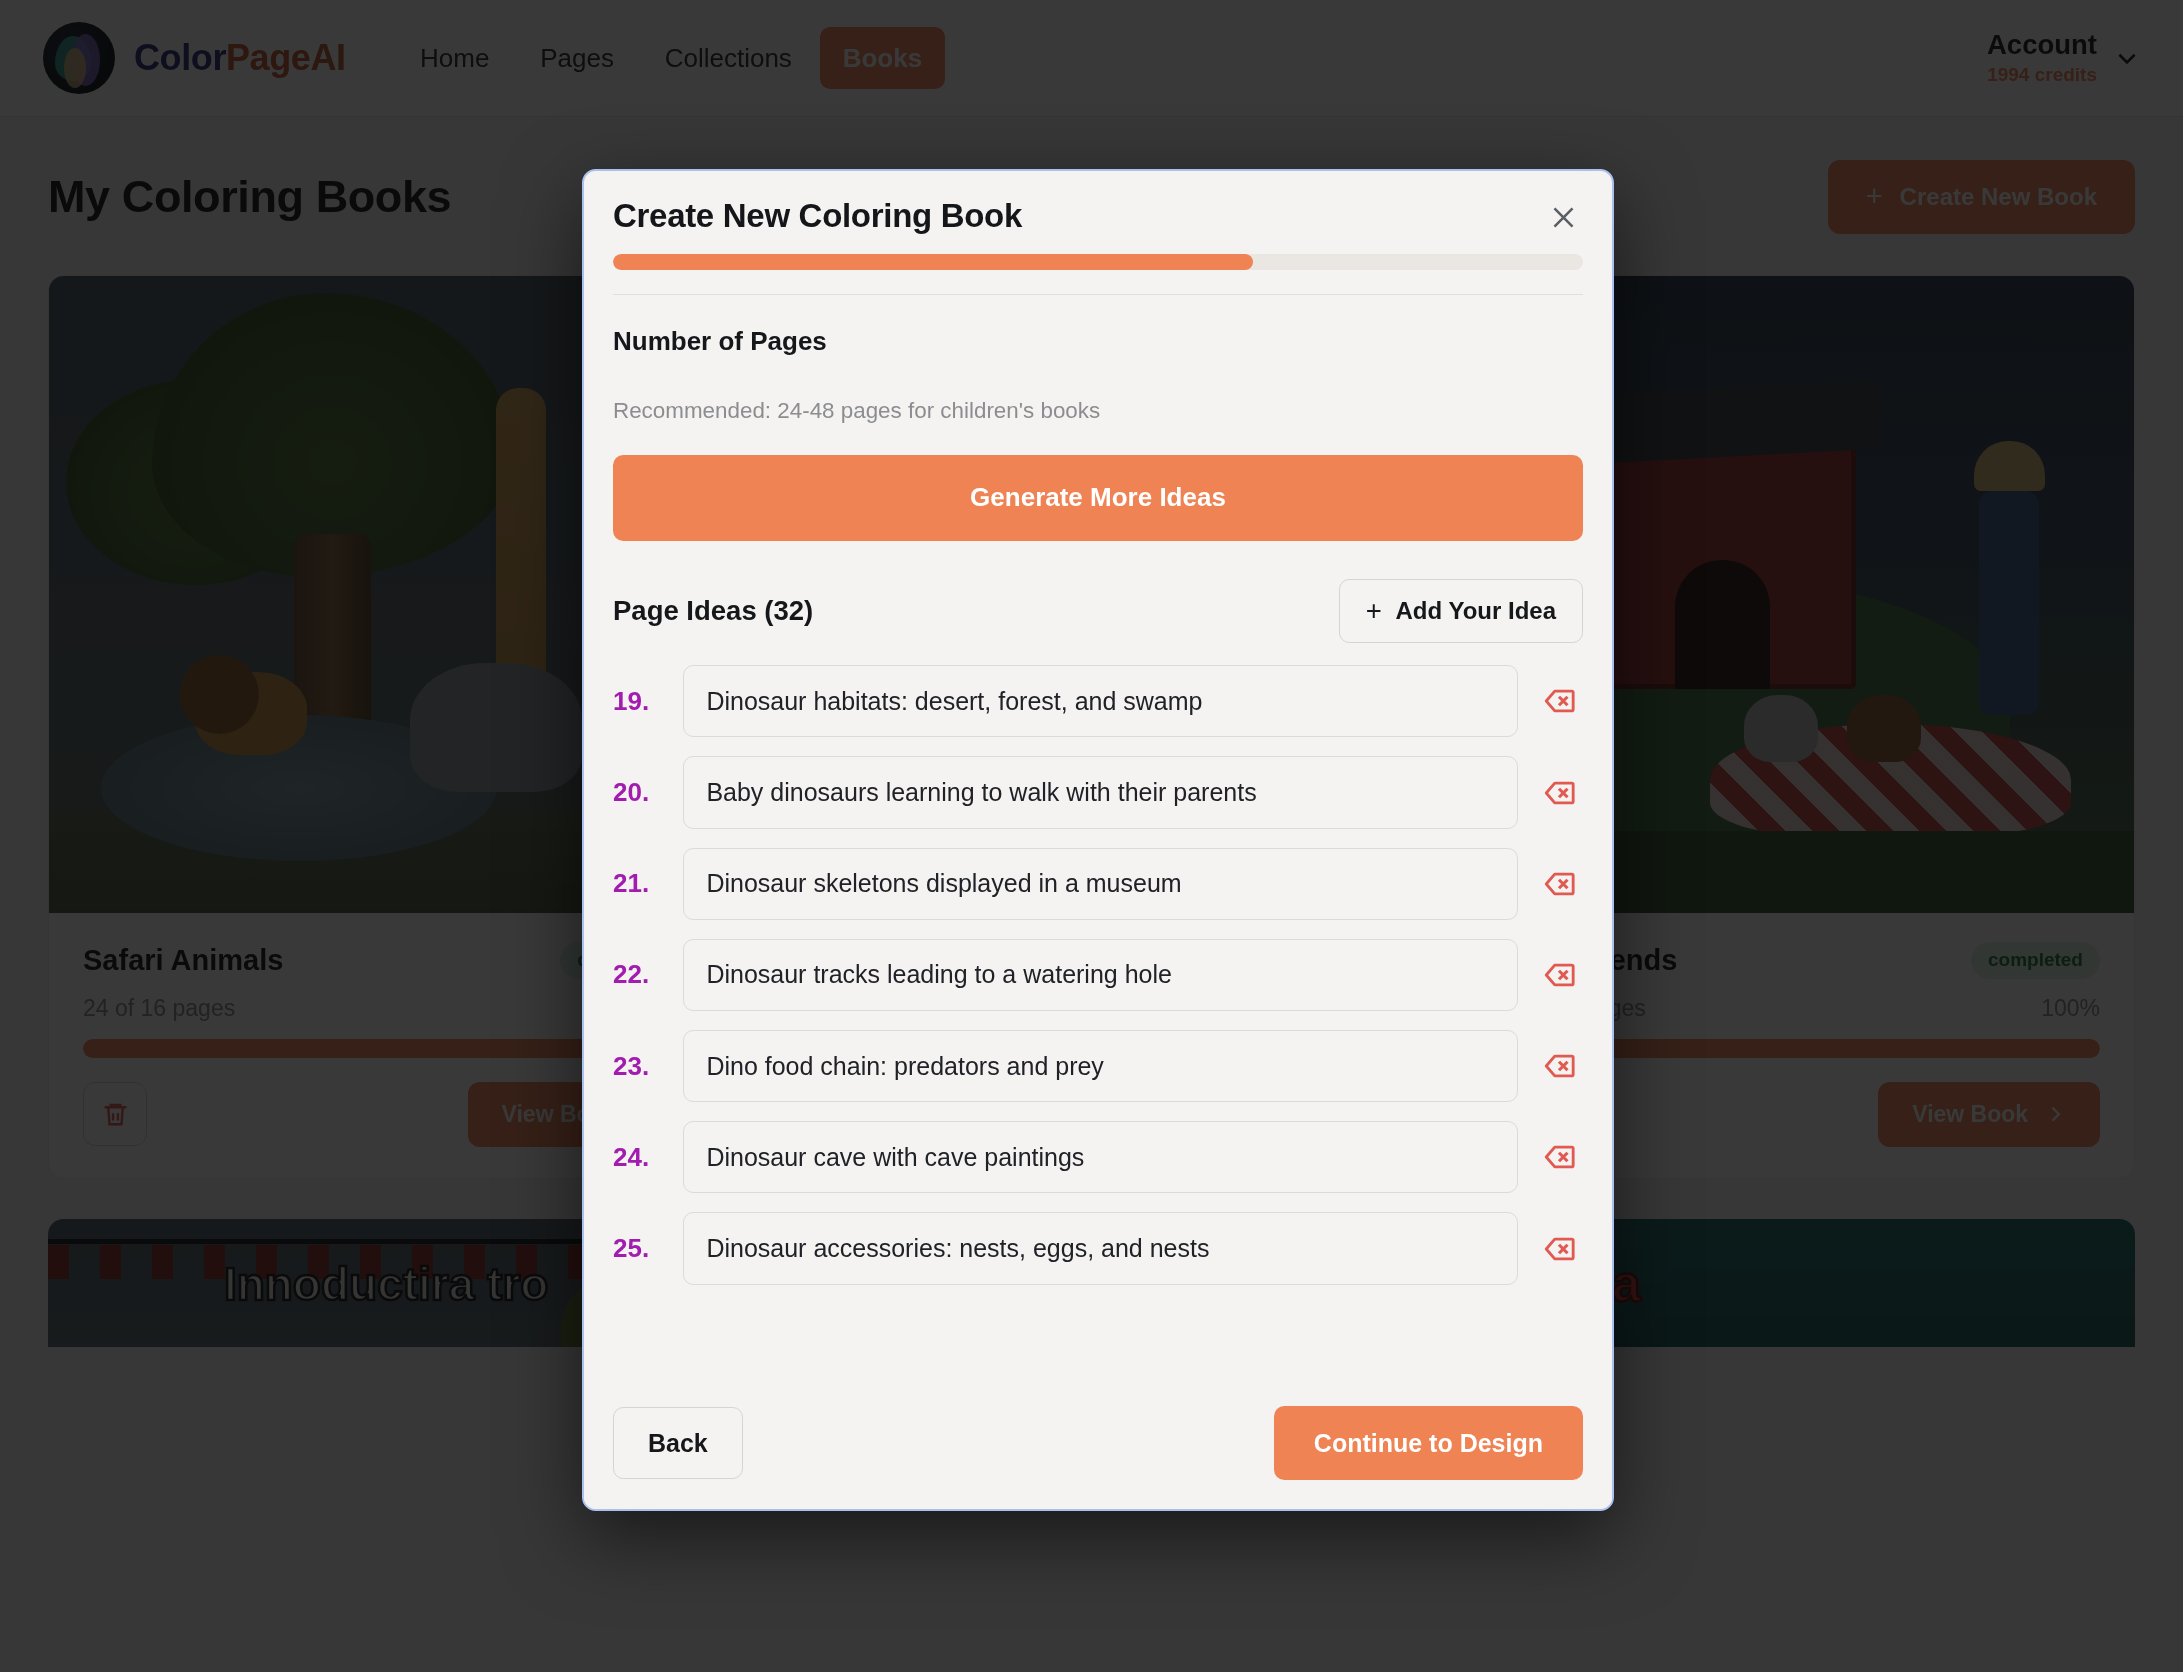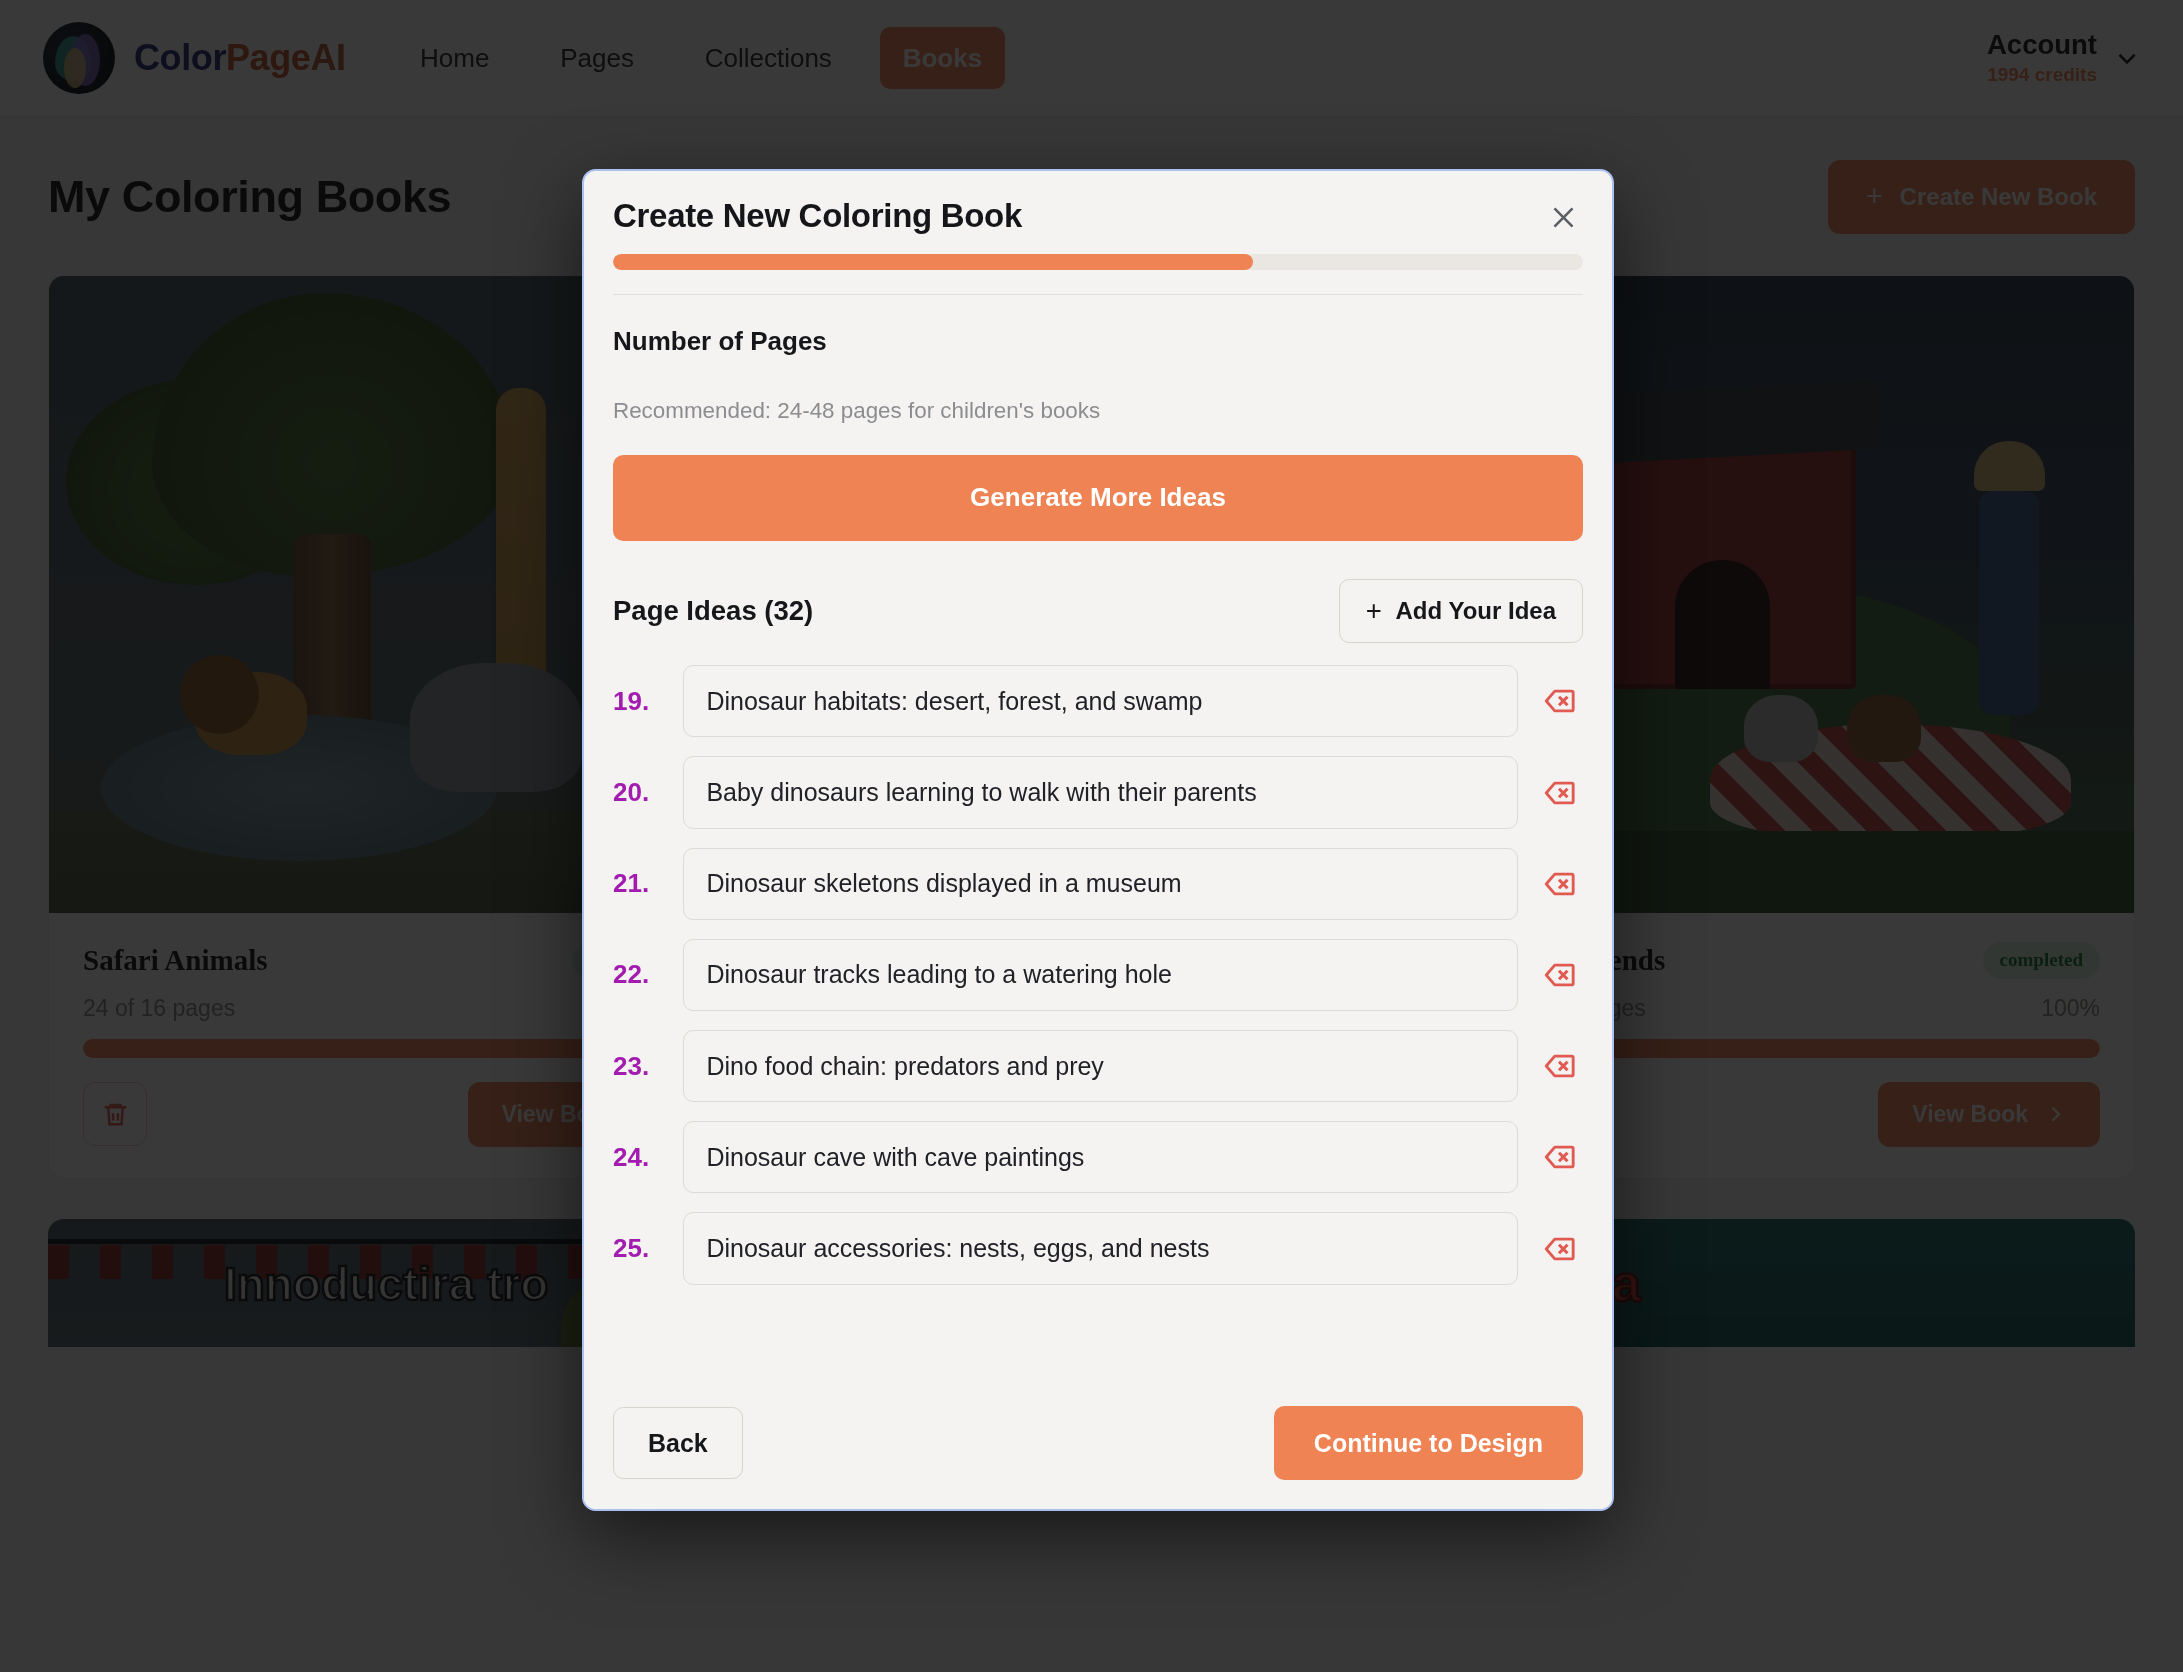--- a/index.html
+++ b/index.html
@@ -31,21 +31,21 @@
       border-radius: 50% 50% 50% 50%/60% 60% 40% 40%; background:#3aa9a0; opacity:.85; }
   .brand-logo .c2 { position:absolute; width:29px; height:52px; left:27.5px; top:12px;
       border-radius: 50%; background:#8c6bd8; opacity:.8; }
   .brand-logo .c3 { position:absolute; width:22.4px; height:40px; left:20.6px; top:26px;
       border-radius: 50%; background:#d9b77a; opacity:.85; }
   .brand-name { font-size: 36px; font-weight: 800; letter-spacing: -0.4px; white-space: nowrap; }
   .brand-name .s1 { color:#2b2f7a; }
   .brand-name .s2 { color:#c0562f; }
   .brand-name .s3 { color:#b85d33; }
 
-  .nav-links { display: flex; align-items: center; gap: 26px; }
+  .nav-links { display: flex; align-items: center; gap: 6px; }
   .nav-link {
     font-size: 26px; color: #2a2a28; font-weight: 500;
     padding: 15.5px 22.4px; border-radius: 10.3px; white-space: nowrap;
   }
   .nav-link.active {
     background: #ef8354; color: #ffffff; font-weight: 700;
   }
 
   .nav-spacer { flex: 1; }
   .account {
@@ -150,21 +150,21 @@
 
   
   .sc-city { background: linear-gradient(#6b6f58 0%, #55584a 55%, #3c3e36 100%); }
   .sc-city .b1 {position:absolute;left:69px;top:155px;width:198px;height:344px;background:#70735f;border-radius:6.9px;}
   .sc-city .b2 {position:absolute;left:284px;top:103px;width:224px;height:396px;background:#5d6051;border-radius:6.9px;}
   .sc-city .awn {position:absolute;left:34px;top:327px;width:516px;height:48px;background:#2e3029;border-radius:6.9px;}
   .sc-city .ground {position:absolute;left:0;bottom:0;width:100%;height:146px;background:#2f3029;}
   .sc-city .plant {position:absolute;right:77px;bottom:146px;width:95px;height:146px;background:#3f5c31;border-radius:50% 50% 10% 10%;}
 
   .card-info { padding: 29px 34px 31px 34px; }
-  .card-row1 { display:flex; align-items:center; justify-content: space-between; margin-bottom: 15.5px; font-family: Liberation Serif, serif; }
+  .card-row1 { display:flex; align-items:center; justify-content: space-between; margin-bottom: 15.5px; }
   .card-title { font-size: 29px; font-weight: 700; color:#18181a; }
   .badge-completed {
     background: #dcf3e3; color: #1d7a3d; font-size: 19px; font-weight: 700;
     padding: 7.7px 17px; border-radius: 860px;
   }
   .card-row2 { display:flex; align-items:center; justify-content: space-between; margin-bottom: 17px; }
   .card-sub { font-size: 23px; color: #8a8a86; }
   .card-pct { font-size: 23px; color: #8a8a86; }
   .card-progress { height: 19px; border-radius: 860px; background:#eceae6; overflow:hidden; margin-bottom: 24px; }
   .card-progress-fill { height: 100%; background: #ef8354; border-radius: 860px; }

